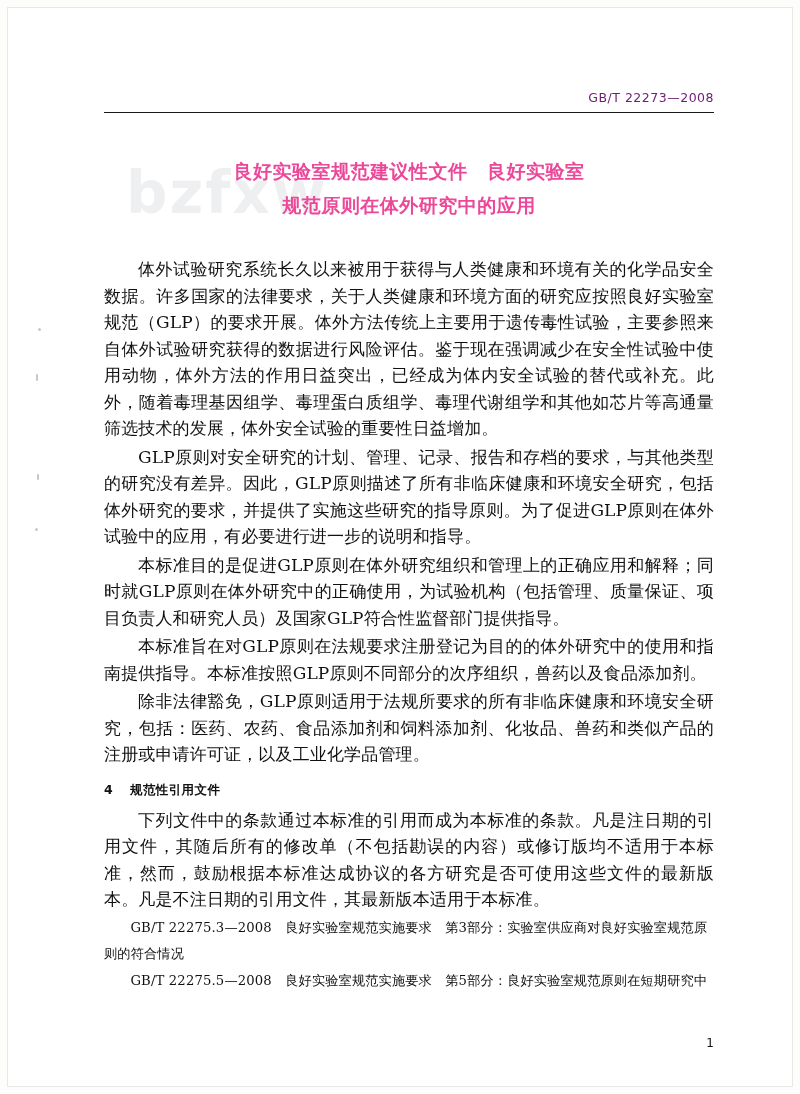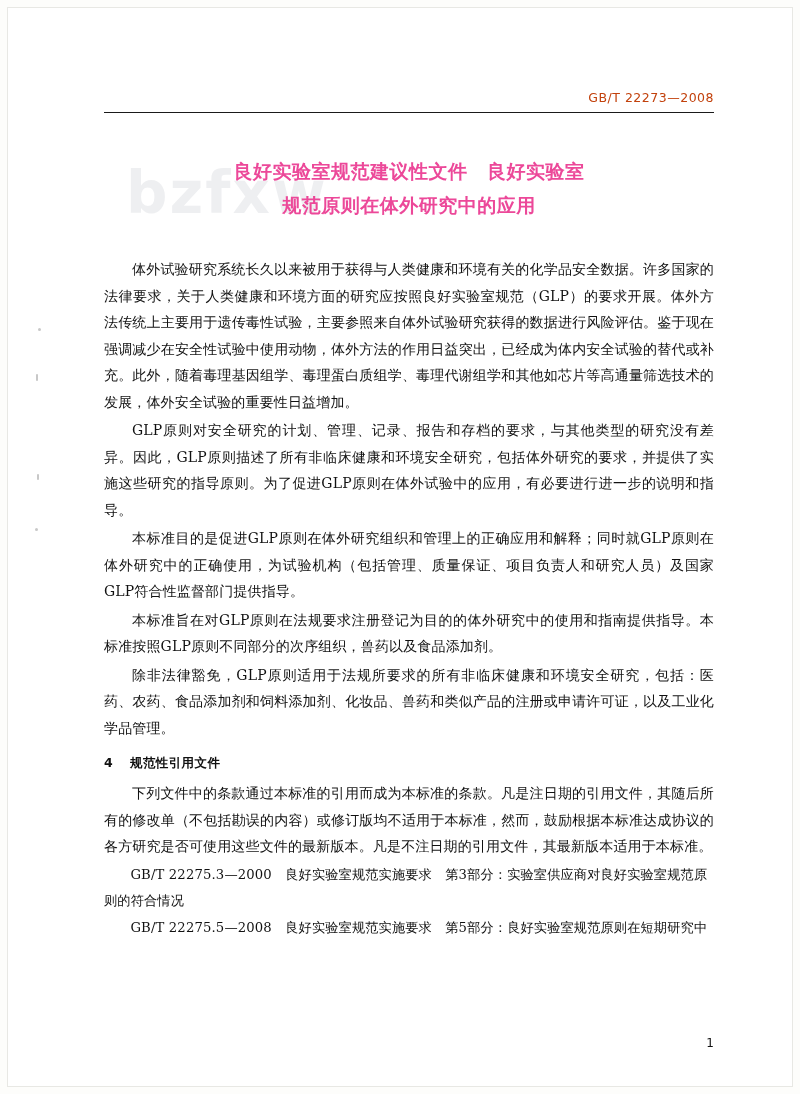--- a/index.html
+++ b/index.html
@@ -39,21 +39,21 @@
     pointer-events: none;
     margin-top: 16px;
   }
   .std-no {
     position: absolute;
     right: 78px;
     top: 82px;
     font-family: "DejaVu Sans", "Liberation Sans", sans-serif;
     font-size: 12.5px;
     letter-spacing: 0.5px;
-    color: #c2410c;
+    color: #701a75;
   }
   .rule {
     position: absolute;
     left: 96px;
     right: 78px;
     top: 104px;
     border-top: 1.6px solid #1a1a1a;
   }
   .title {
     position: absolute;
@@ -80,21 +80,21 @@
     font-size: 12.5px;
     margin: 14px 0 8px 0;
     letter-spacing: 0.4px;
   }
   .sec-head .num {
     display: inline-block;
     width: 26px;
   }
   p.para {
     margin: 0 0 2px 0;
-    font-size: 14px;
+    font-size: 17px;
     line-height: 26.5px;
     text-align: justify;
     text-indent: 2em;
     letter-spacing: 0.15px;
   }
   p.ref {
     margin: 0;
     font-size: 13.2px;
     line-height: 26.5px;
     text-align: justify;
@@ -148,21 +148,21 @@
       <p class="para">本标准目的是促进GLP原则在体外研究组织和管理上的正确应用和解释；同时就GLP原则在体外研究中的正确使用，为试验机构（包括管理、质量保证、项目负责人和研究人员）及国家GLP符合性监督部门提供指导。</p>
       <p class="para">本标准旨在对GLP原则在法规要求注册登记为目的的体外研究中的使用和指南提供指导。本标准按照GLP原则不同部分的次序组织，兽药以及食品添加剂。</p>
 
       <p class="para">除非法律豁免，GLP原则适用于法规所要求的所有非临床健康和环境安全研究，包括：医药、农药、食品添加剂和饲料添加剂、化妆品、兽药和类似产品的注册或申请许可证，以及工业化学品管理。</p>
 
       <div class="sec-head">
         <span class="num">4</span><span>规范性引用文件</span>
       </div>
       <p class="para">下列文件中的条款通过本标准的引用而成为本标准的条款。凡是注日期的引用文件，其随后所有的修改单（不包括勘误的内容）或修订版均不适用于本标准，然而，鼓励根据本标准达成协议的各方研究是否可使用这些文件的最新版本。凡是不注日期的引用文件，其最新版本适用于本标准。</p>
 
-      <p class="ref">GB/T 22275.3—2000　良好实验室规范实施要求　第3部分：实验室供应商对良好实验室规范原</p>
+      <p class="ref">GB/T 22275.3—2008　良好实验室规范实施要求　第3部分：实验室供应商对良好实验室规范原</p>
       <p class="ref-cont">则的符合情况</p>
       <p class="ref">GB/T 22275.5—2008　良好实验室规范实施要求　第5部分：良好实验室规范原则在短期研究中</p>
 
     </div>
 
     <div class="page-num">1</div>
 
     <div class="speck" style="left:30px; top:320px; width:3px; height:3px;"></div>
     <div class="speck" style="left:28px; top:366px; width:2px; height:7px; border-radius:1px;"></div>
     <div class="speck" style="left:29px; top:466px; width:2px; height:6px; border-radius:1px;"></div>

